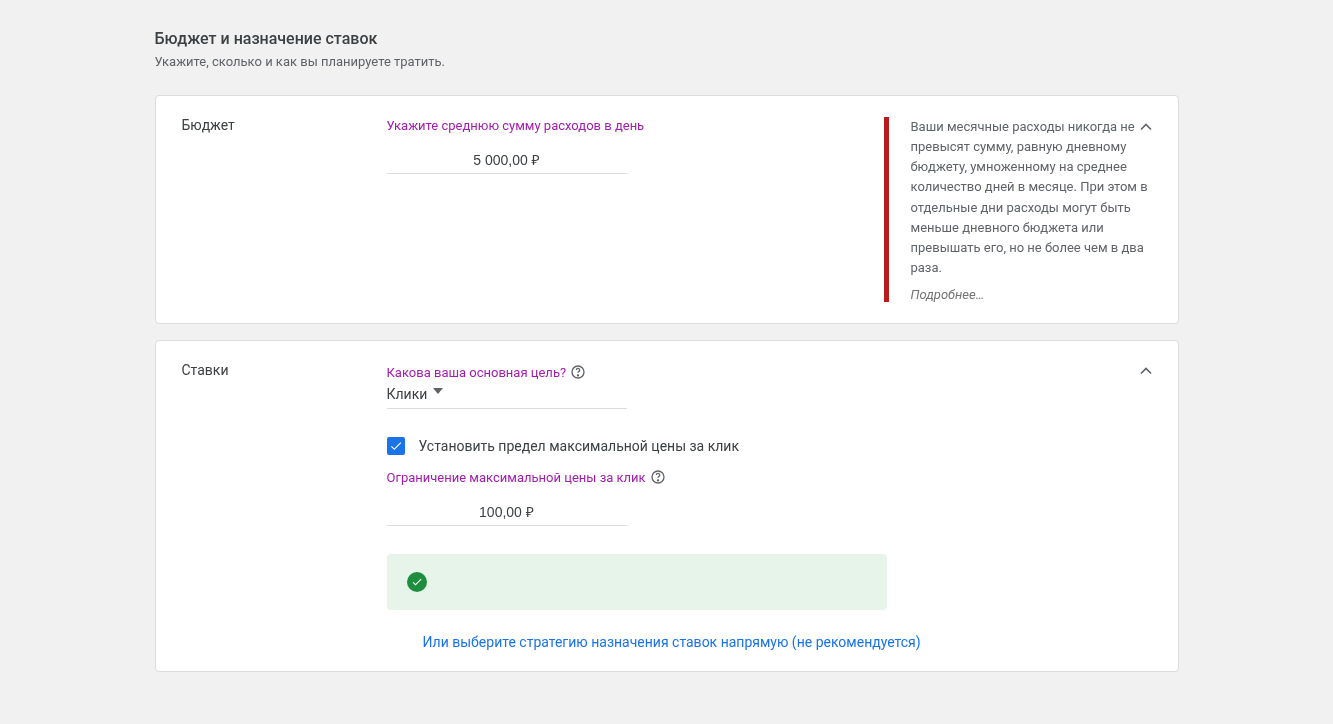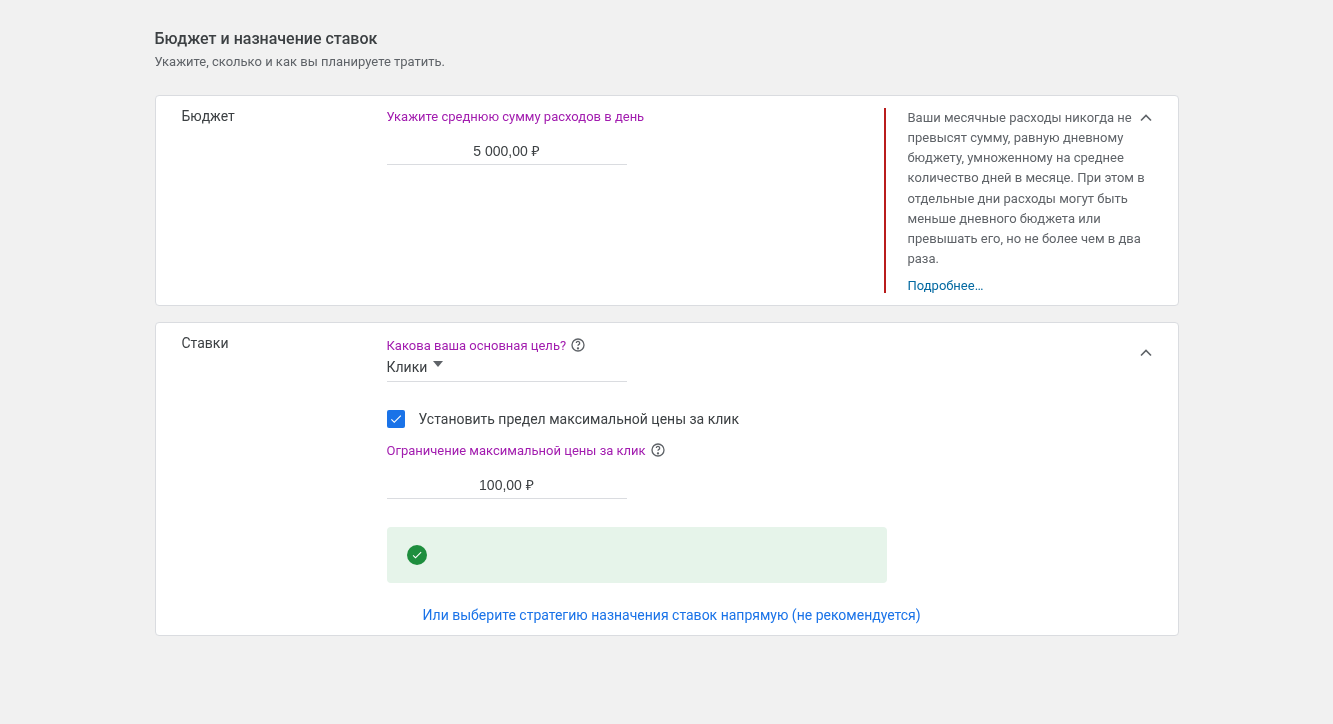--- a/index.html
+++ b/index.html
@@ -30,55 +30,56 @@
     }
     .page-subtitle {
       font-size: 13px;
       color: #5f6368;
     }
     .card {
       background: #fff;
       border: 1px solid #dadce0;
       border-radius: 4px;
       margin-top: 16px;
-      padding: 12px 26px;
+      padding: 21px 26px;
       display: flex;
       position: relative;
     }
     .card-label-col {
       width: 205px;
       flex-shrink: 0;
     }
     .card-label {
       font-size: 14px;
       font-weight: 400;
       color: #3c4043;
     }
     .card-main {
       flex: 1;
       padding-right: 20px;
     }
     .card-side {
       width: 268px;
       flex-shrink: 0;
-      border-left: 2px solid #b91c1c;
+      border-left: 5px solid #b91c1c;
       padding-left: 22px;
       position: relative;
     }
     .side-text {
       font-size: 13px;
       color: #5f6368;
       line-height: 1.55;
     }
     .side-link {
-      color: #0369a1;
+      color: #737373;
       font-size: 13px;
       cursor: pointer;
       display: inline-block;
       margin-top: 9px;
+      font-style: italic;
     }
     .collapse-icon {
       position: absolute;
       top: 0;
       right: -4px;
       cursor: pointer;
       color: #5f6368;
     }
     .collapse-icon svg {
       width: 20px;

